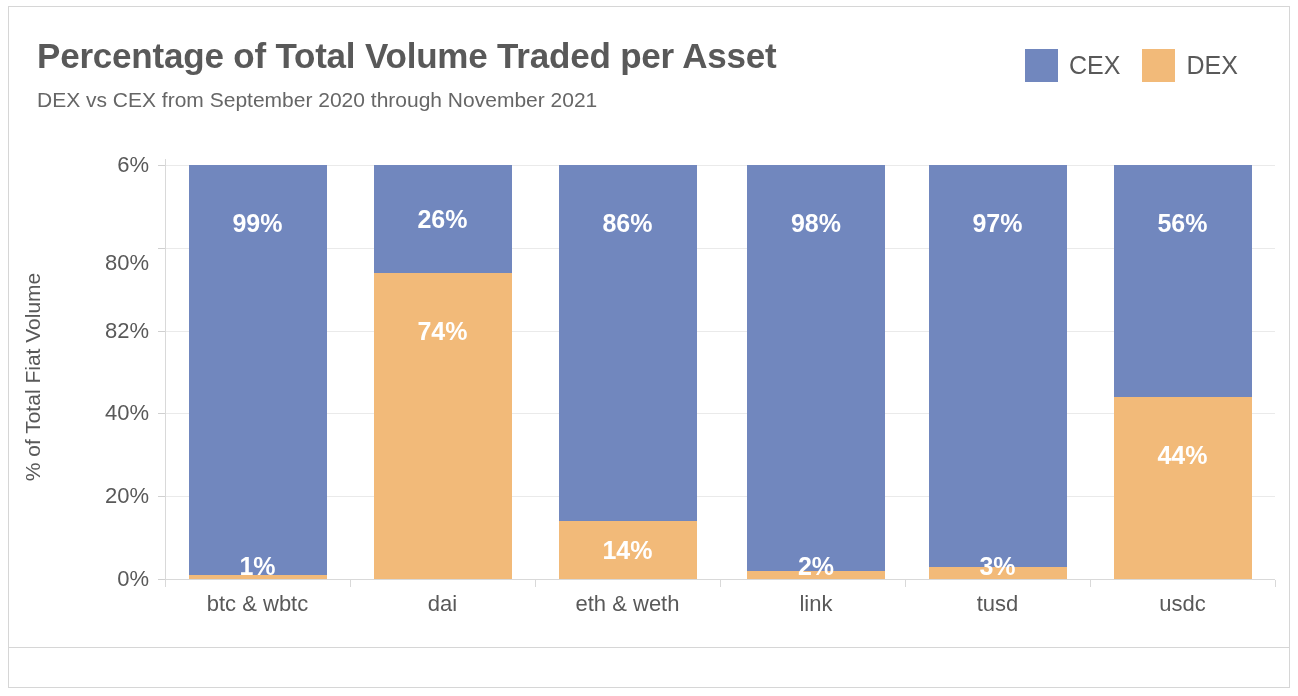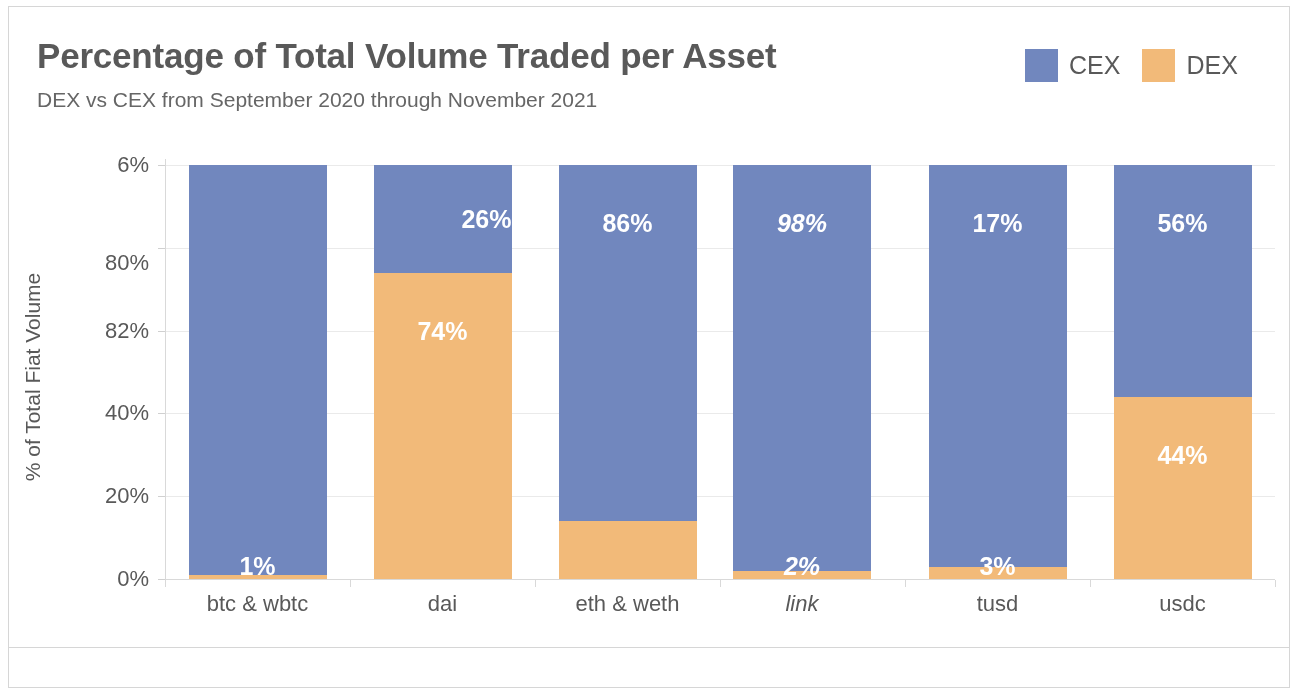--- a/index.html
+++ b/index.html
@@ -264,51 +264,53 @@
         <div class="tickmark" style="top: 240.8px;"></div>
         <div class="gridline" style="top: 158px;"></div>
         <div class="tickmark" style="top: 158px;"></div>
       </div>
     <div id="y-axis-line"></div>
     <div id="x-axis-line"></div>
     <div id="bars">
         <div class="bar-group" style="left: 23.5px; width: 138px;">
           <div class="bar-seg" style="top: 567.86px; height: 4.14px; background: rgb(242, 186, 121);"></div>
           <div class="bar-seg" style="top: 158px; height: 409.86px; background: rgb(113, 135, 190);"></div>
+          <div class="bar-value" style="top: 216px;">99%</div>
           <div class="bar-value" style="top: 559px;">1%</div>
           <div class="x-tick-label">btc &amp; wbtc</div>
         </div>
         <div class="x-tickmark" style="left: 0px;"></div>
         <div class="bar-group" style="left: 208.5px; width: 138px;">
           <div class="bar-seg" style="top: 265.64px; height: 306.36px; background: rgb(242, 186, 121);"></div>
           <div class="bar-seg" style="top: 158px; height: 107.64px; background: rgb(113, 135, 190);"></div>
-          <div class="bar-value" style="top: 211.82px; text-align: right;">26%</div>
+          <div class="bar-value" style="top: 211.82px;">26%</div>
           <div class="bar-value" style="top: 323.64px;">74%</div>
           <div class="x-tick-label">dai</div>
         </div>
         <div class="x-tickmark" style="left: 185px;"></div>
         <div class="bar-group" style="left: 393.5px; width: 138px;">
           <div class="bar-seg" style="top: 514.04px; height: 57.96px; background: rgb(242, 186, 121);"></div>
           <div class="bar-seg" style="top: 158px; height: 356.04px; background: rgb(113, 135, 190);"></div>
           <div class="bar-value" style="top: 216px;">86%</div>
+          <div class="bar-value" style="top: 543.02px;">14%</div>
           <div class="x-tick-label">eth &amp; weth</div>
         </div>
         <div class="x-tickmark" style="left: 370px;"></div>
-        <div class="bar-group" style="left: 568px; width: 138px; font-style: italic;">
+        <div class="bar-group" style="left: 582px; width: 138px;">
           <div class="bar-seg" style="top: 563.72px; height: 8.28px; background: rgb(242, 186, 121);"></div>
           <div class="bar-seg" style="top: 158px; height: 405.72px; background: rgb(113, 135, 190);"></div>
           <div class="bar-value" style="top: 216px;">98%</div>
           <div class="bar-value" style="top: 559px;">2%</div>
           <div class="x-tick-label">link</div>
         </div>
         <div class="x-tickmark" style="left: 555px;"></div>
         <div class="bar-group" style="left: 763.5px; width: 138px;">
           <div class="bar-seg" style="top: 559.58px; height: 12.42px; background: rgb(242, 186, 121);"></div>
           <div class="bar-seg" style="top: 158px; height: 401.58px; background: rgb(113, 135, 190);"></div>
-          <div class="bar-value" style="top: 216px;">17%</div>
+          <div class="bar-value" style="top: 216px;">97%</div>
           <div class="bar-value" style="top: 559px;">3%</div>
           <div class="x-tick-label">tusd</div>
         </div>
         <div class="x-tickmark" style="left: 740px;"></div>
         <div class="bar-group" style="left: 948.5px; width: 138px;">
           <div class="bar-seg" style="top: 389.84px; height: 182.16px; background: rgb(242, 186, 121);"></div>
           <div class="bar-seg" style="top: 158px; height: 231.84px; background: rgb(113, 135, 190);"></div>
           <div class="bar-value" style="top: 216px;">56%</div>
           <div class="bar-value" style="top: 447.84px;">44%</div>
           <div class="x-tick-label">usdc</div>

